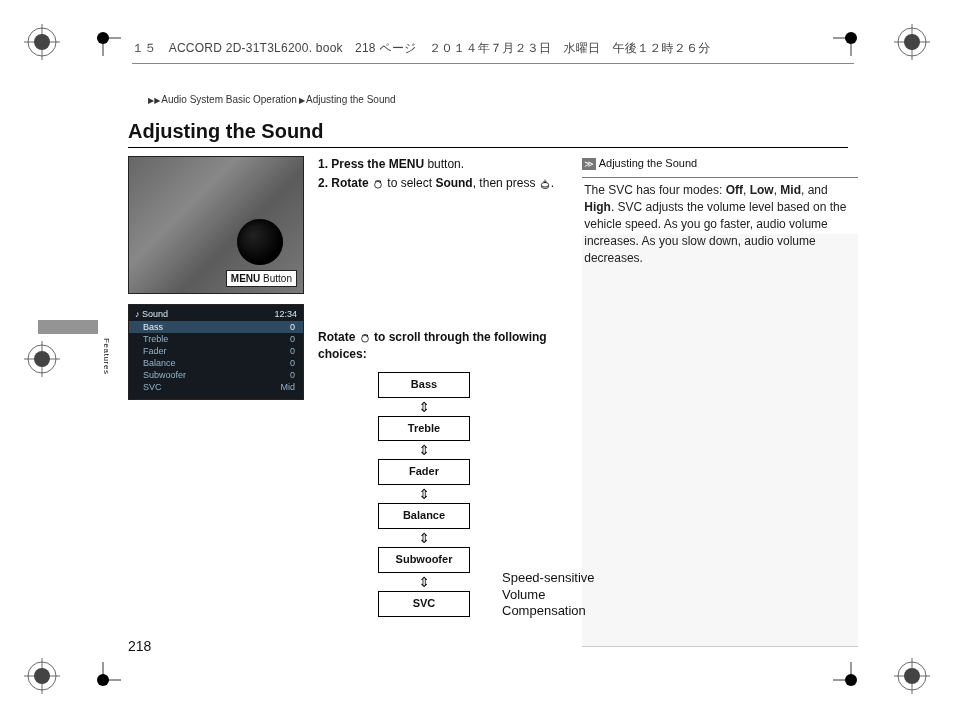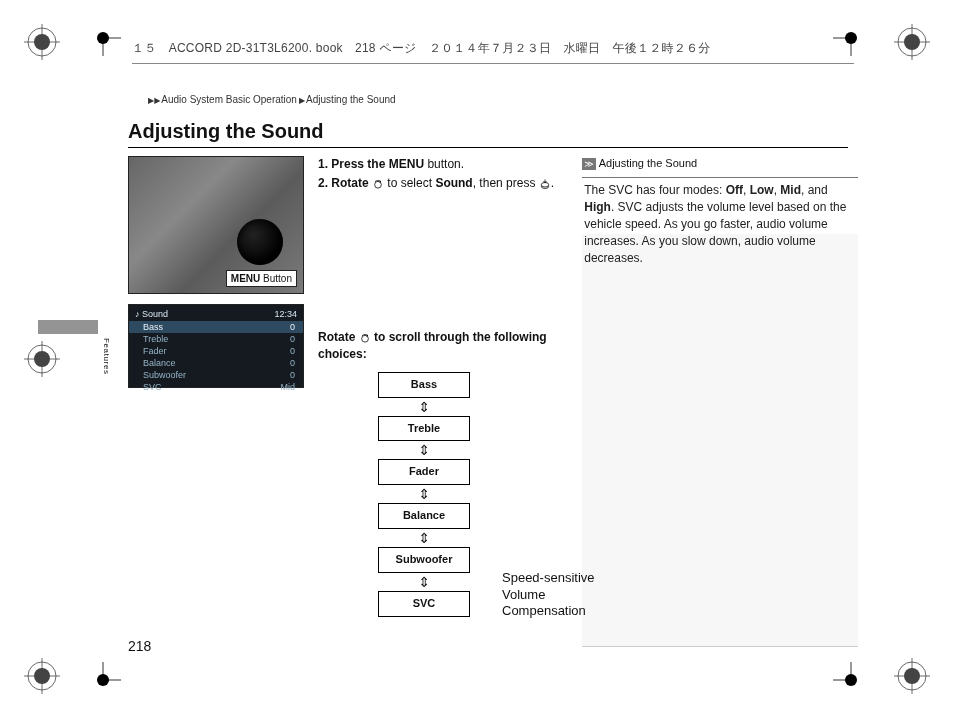--- a/index.html
+++ b/index.html
@@ -93,21 +93,21 @@
     bottom:6px; right:6px;
     background:#fff;
     border:1px solid #222;
     font-size:10px;
     padding:2px 4px;
   }
   .photo .menu-tag b { font-weight:700; }
   .screen {
     margin-top: 10px;
     width: 176px;
-    height: 84px;
+    height: 96px;
     border: 1px solid #222;
     background: #141a20;
     box-sizing: border-box;
     position: relative;
     color:#a1c0d8;
     font-size: 9px;
   }
   .screen-header {
     display:flex; justify-content:space-between;
     padding:4px 6px 2px 6px;

